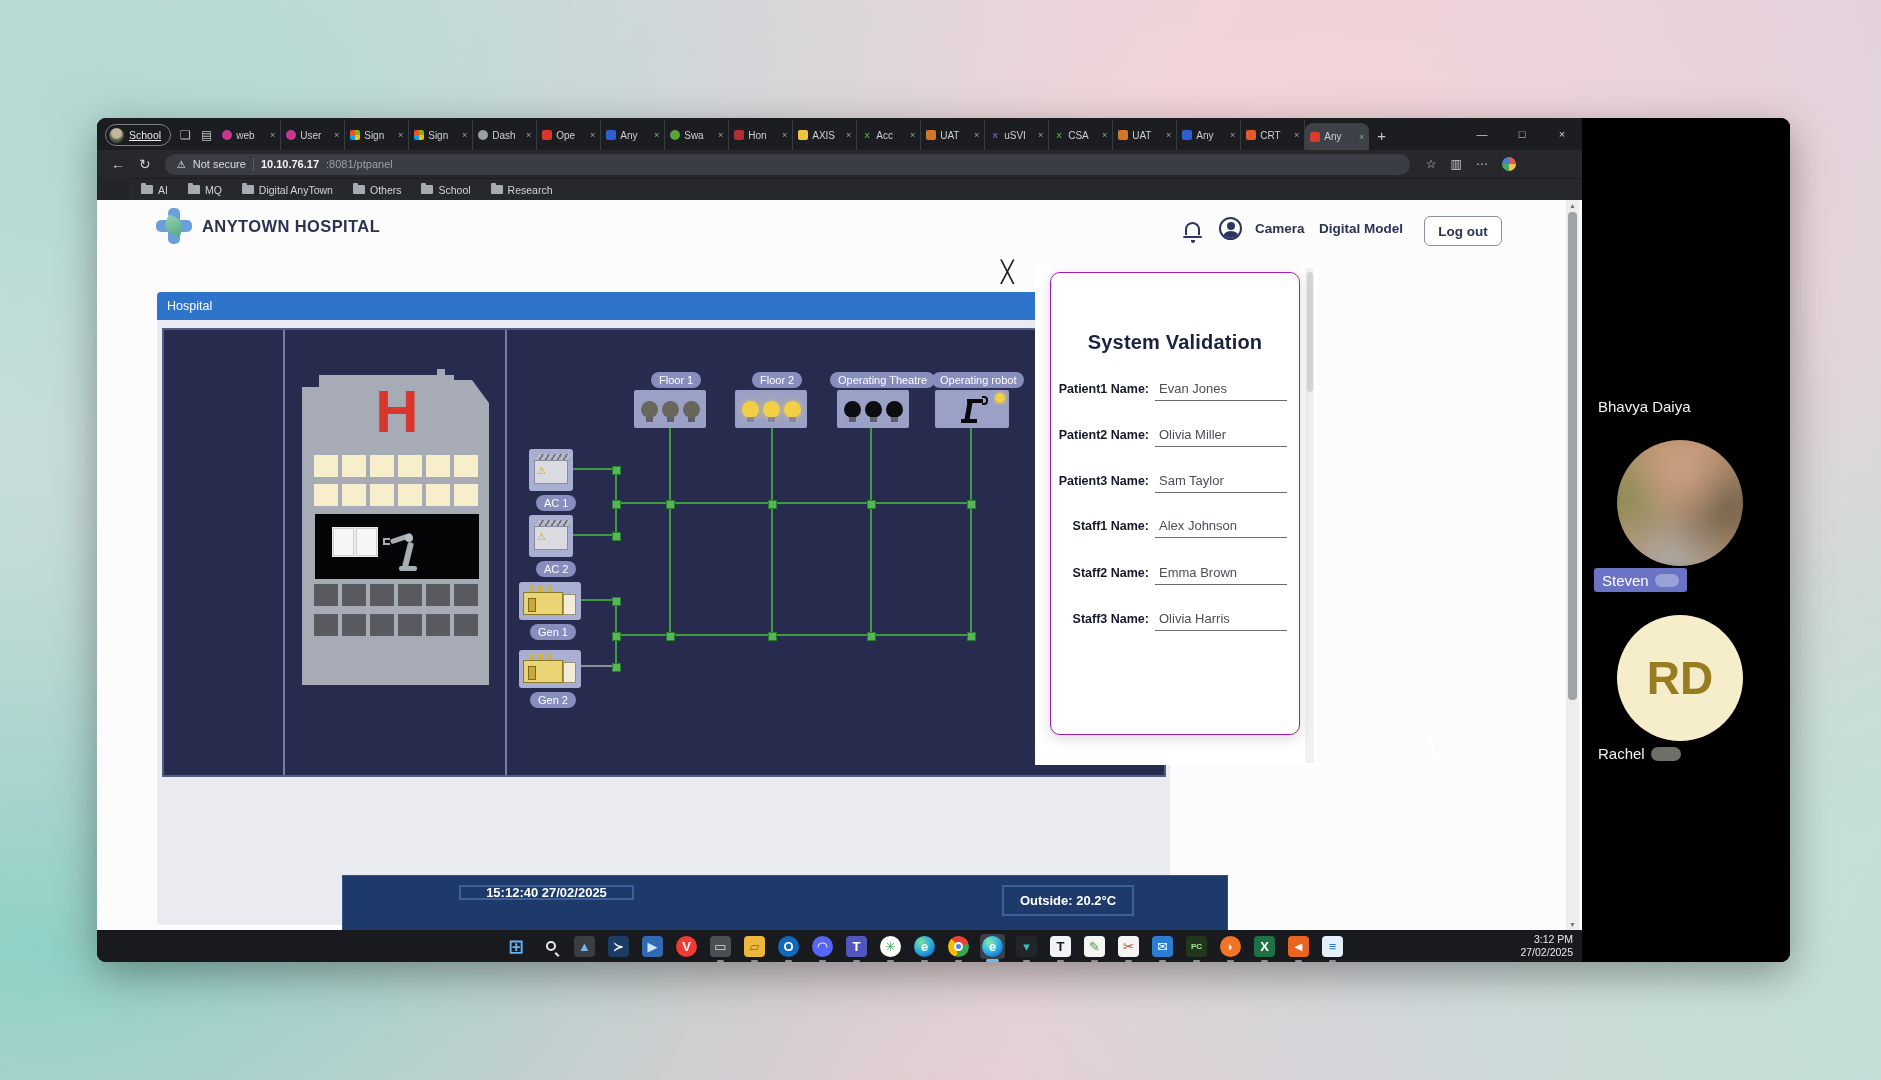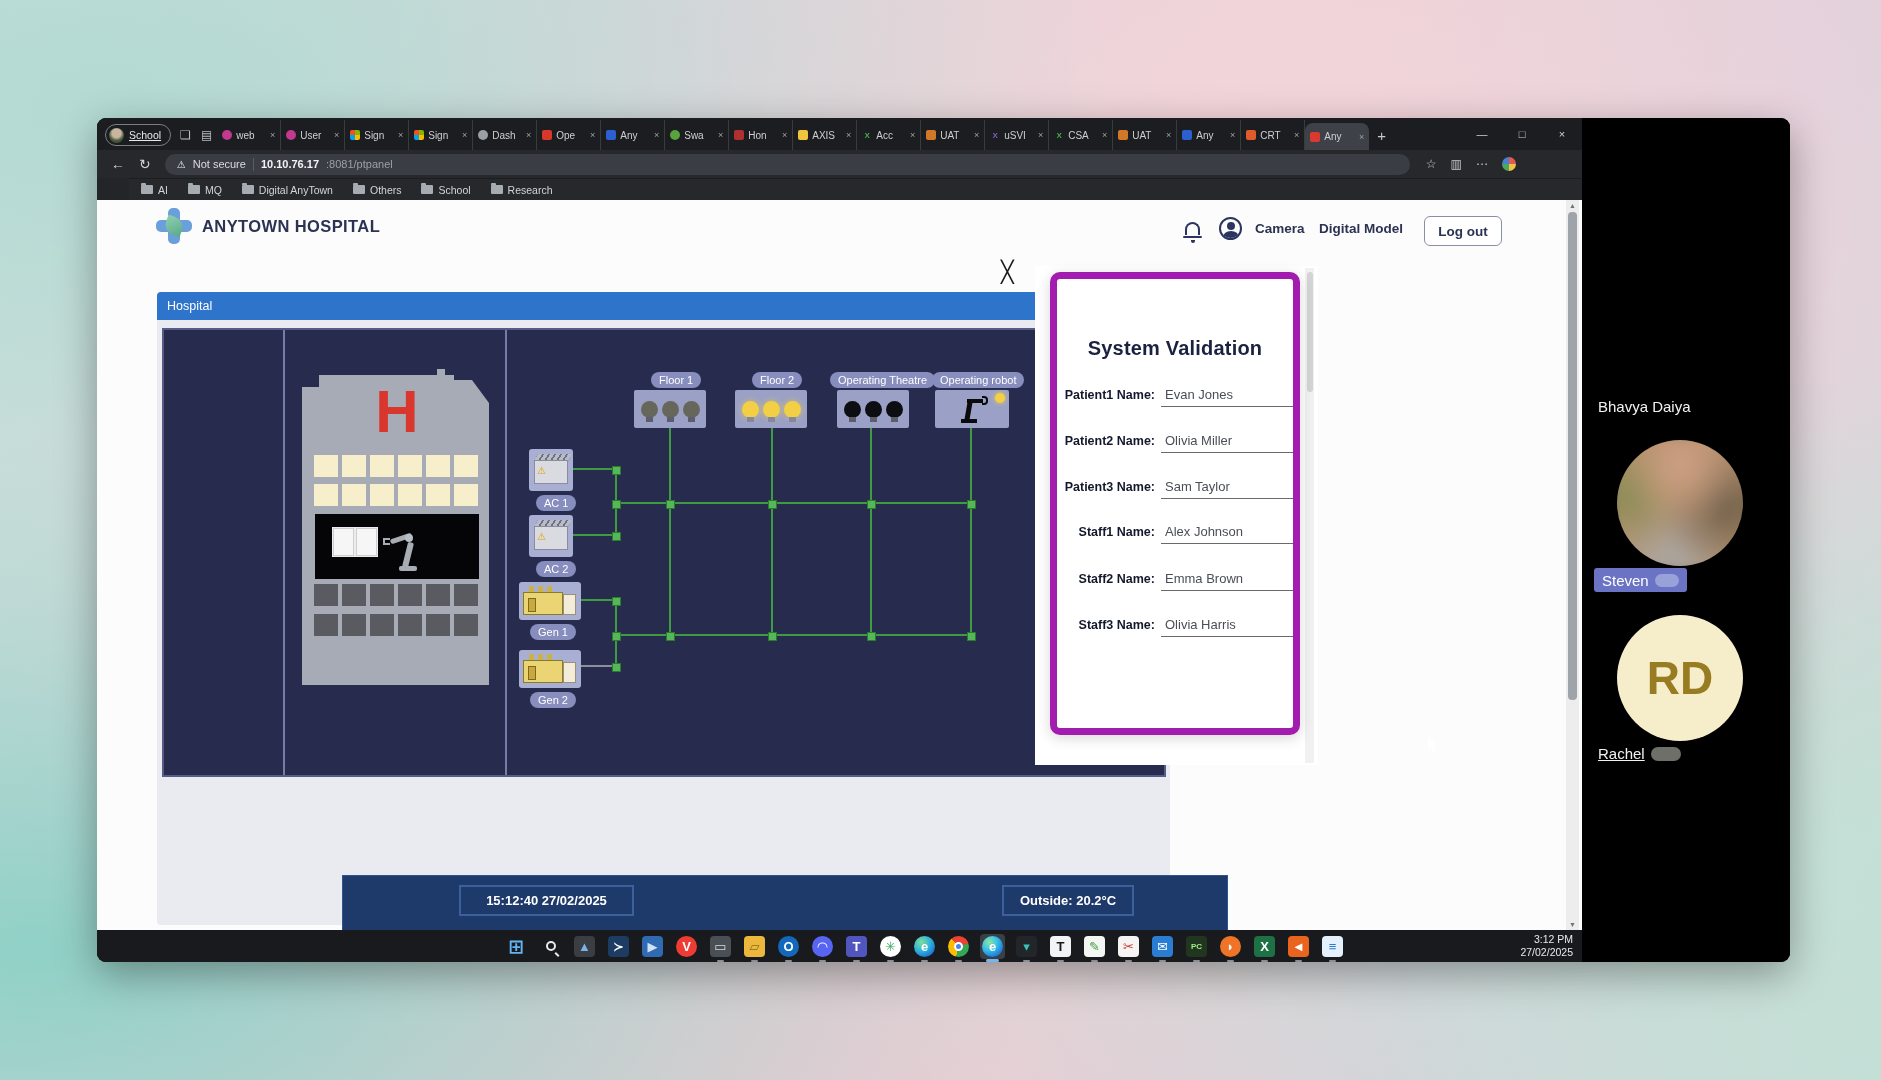--- a/index.html
+++ b/index.html
@@ -122,21 +122,21 @@
 
   
   .hvac { position:absolute; left:185px; top:583px; width:886px; height:135px; background:#1d3a6a; border:1px solid #2e5391; }
   .hbox { position:absolute; border:2px solid #3d5f9a; color:#fff; font-weight:bold; font-size:13px; display:flex; align-items:center; justify-content:center; }
   .hvtitle { position:absolute; background:#a9cdf0; color:#1c2b4a; font-weight:bold; font-size:15px; display:flex; align-items:center; justify-content:center; }
 
   
   .overlay { position:absolute; left:938px; top:66px; width:283px; height:499px; background:#fff; }
   .ovscroll { position:absolute; left:1208px; top:68px; width:9px; height:495px; background:#f1f1f1; }
   .ovscroll::before { content:""; position:absolute; left:1.5px; top:4px; width:6px; height:120px; background:#d4d4d4; border-radius:3px; }
-  .modal { position:absolute; left:953px; top:72px; width:250px; height:463px; background:#fff; border:7px solid #a21caf; border-radius:10px; box-shadow:0 3px 14px rgba(0,0,0,.16); }
+  .modal { position:absolute; left:953px; top:72px; width:250px; height:463px; background:#fff; border:1px solid #a21caf; border-radius:10px; box-shadow:0 3px 14px rgba(0,0,0,.16); }
   .modal h1 { position:absolute; left:0; right:0; top:58px; text-align:center; font-size:20px; color:#1b2240; letter-spacing:.2px; }
   .mrow { position:absolute; left:0; width:100%; height:22px; }
   .mrow .lb { position:absolute; left:6px; width:92px; text-align:right; font-size:12.5px; font-weight:bold; color:#14182c; top:3px; }
   .mrow .vl { position:absolute; left:104px; width:132px; font-size:13px; color:#4a4f55; border-bottom:1.5px solid #6a6a6a; padding:2px 2px 4px 4px; }
   .mbtn { position:absolute; left:12px; top:378px; width:226px; height:45px; background:#e7bc72; border-radius:9px; box-shadow:inset 0 -3px 0 #d3a254; color:#bd923f; font-size:13.5px; display:flex; align-items:center; justify-content:center; }
 
   
   .pgscroll { position:absolute; left:1469px; top:0; width:13px; height:730px; background:#ededee; }
   .pgscroll .th { position:absolute; left:2px; top:12px; width:9px; height:488px; background:#9fa4aa; border-radius:4px; }
   .pgscroll .ar { position:absolute; left:0; width:13px; text-align:center; font-size:7px; color:#707479; }
@@ -483,21 +483,21 @@
             <span class="pill" style="left:366px; top:294px;">Gen 1</span>
             <div class="equip" style="left:355px; top:320px; width:62px; height:38px;">
                 <span class="genpipes"></span>
                 <span class="genbody"></span>
                 <span class="genwhite"></span>
               </div>
             <span class="pill" style="left:366px; top:362px;">Gen 2</span>
           </div>
 
           <div class="hvac">
-            <div class="hbox" style="left:116px; top:9px; width:175px; height:31px;">15:12:40 27/02/2025</div>
+            <div class="hbox" style="left:116px; top:9px; width:175px; height:15px;">15:12:40 27/02/2025</div>
             <div class="hbox" style="left:659px; top:9px; width:132px; height:31px;">Outside: 20.2°C</div>
 
           </div>
         </div>
 
         <div class="overlay"></div>
         <div class="ovscroll"></div>
 
         <div class="modal">
           <h1>System Validation</h1>
@@ -649,19 +649,19 @@
           <div class="ph"></div>
         </div>
       <div class="namechip" style="top:450px;">
         <span>Steven</span>
         <span class="blurblob"></span>
       </div>
 
       <div class="pav-circle" style="top:497px; background:#f6eecb; color:#977c22;">
         <span>RD</span>
       </div>
-      <div class="pname" style="top:627px;text-decoration:underline;">
+      <div class="pname" style="top:627px;">
         <span>Rachel</span>
         <span class="blurblob gray"></span>
       </div>
     </div>
   </div>
 </div>
 
 </body></html>

